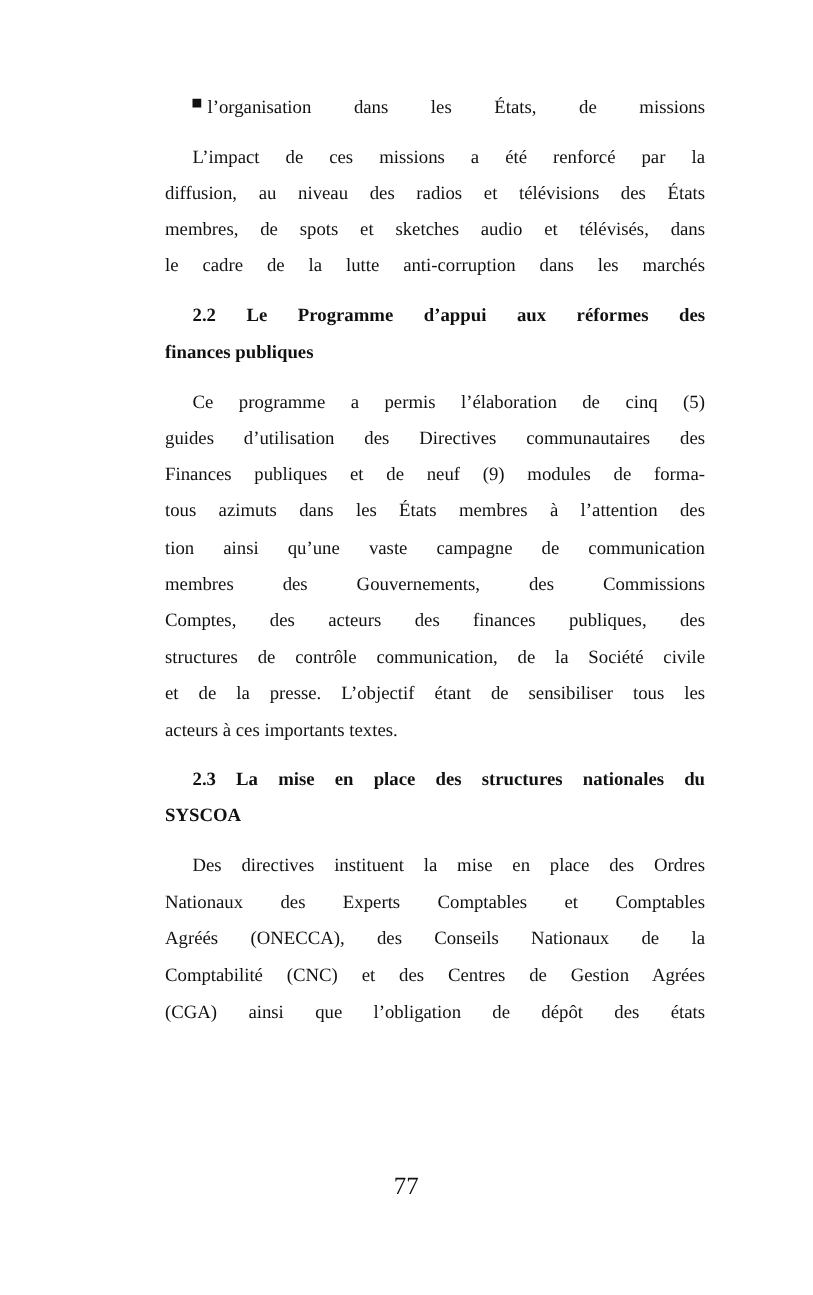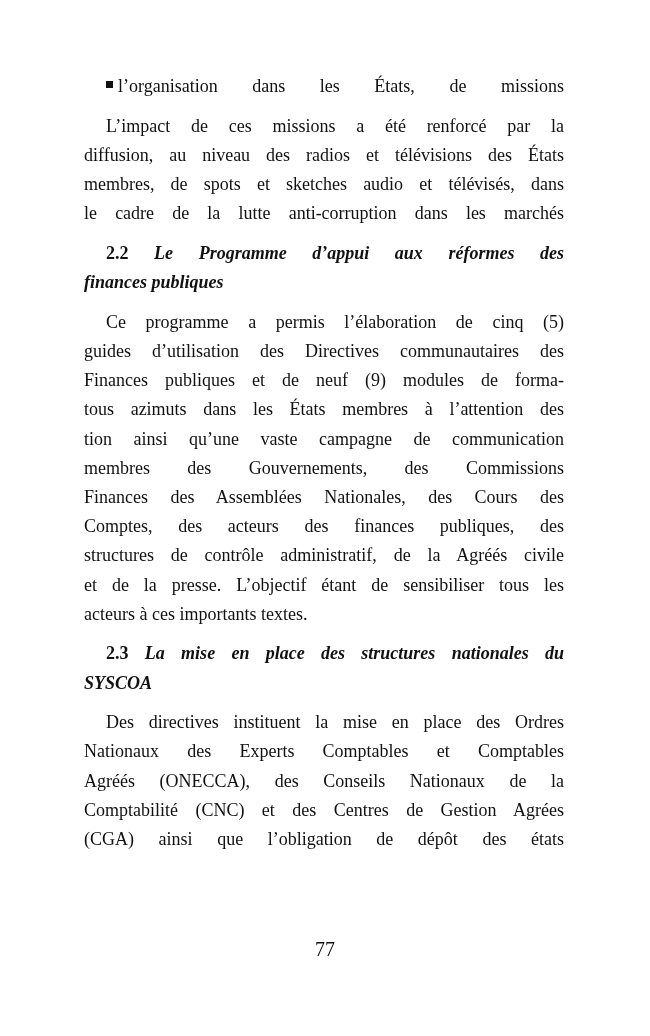--- a/index.html
+++ b/index.html
@@ -1,26 +1,26 @@
 <!DOCTYPE html>
 <html><head>
 <meta charset="utf-8">
 <style>
   html, body { margin: 0; padding: 0; background: #ffffff; }
   body { width: 650px; height: 1036px; position: relative; overflow: hidden;
          font-family: "Liberation Serif", serif; color: #111111; }
   .page { position: absolute; left: 84px; top: 72px; width: 480px; }
-  .line { font-size: 18px; line-height: 29.2px; height: 29.2px; white-space: nowrap;
-          text-align: justify; text-align-last: justify; }
+  .line { font-size: 15px; line-height: 29.2px; height: 29.2px; white-space: nowrap;
+          text-align: justify; text-align-last: justify; margin-left: 48px; }
   .line.last { text-align-last: left; }
   .indent { padding-left: 22px; }
   .gap { height: 10.5px; }
   .heading { font-weight: bold; }
   .heading .num { font-style: normal; }
-  .heading .title { font-style: italic; }
+  .heading .title { }
   .bullet-mark { display: inline-block; width: 7px; height: 7px; background: #111; margin-right: 5px; vertical-align: 4px; }
   .page-number { position: absolute; left: 0; width: 650px; top: 938px; text-align: center;
                  font-size: 20px; font-family: "Liberation Serif", serif; color: #111; }
 </style>
 </head>
 <body>
 
 <div class="page">
 
   <div>
@@ -42,23 +42,22 @@
   </div>
   <div class="gap"></div>
 
   <div>
     <div class="line indent">Ce programme a permis l’élaboration de cinq (5)</div>
     <div class="line">guides d’utilisation des Directives communautaires des</div>
     <div class="line">Finances publiques et de neuf (9) modules de forma-</div>
     <div class="line">tous azimuts dans les États membres à l’attention des</div>
     <div class="line">tion ainsi qu’une vaste campagne de communication</div>
     <div class="line">membres des Gouvernements, des Commissions</div>
-    <div class="line">Finances des Assemblées Nationales, des Cours des</div>
     <div class="line">Comptes, des acteurs des finances publiques, des</div>
-    <div class="line">structures de contrôle administratif, de la Agréés civile</div>
+    <div class="line">structures de contrôle communication, de la Société civile</div>
     <div class="line">et de la presse. L’objectif étant de sensibiliser tous les</div>
     <div class="line last">acteurs à ces importants textes.</div>
   </div>
   <div class="gap"></div>
 
   <div class="heading">
     <div class="line indent"><span class="num">2.3</span> <span class="title">La mise en place des structures nationales du</span></div>
     <div class="line last title">SYSCOA</div>
   </div>
   <div class="gap"></div>

